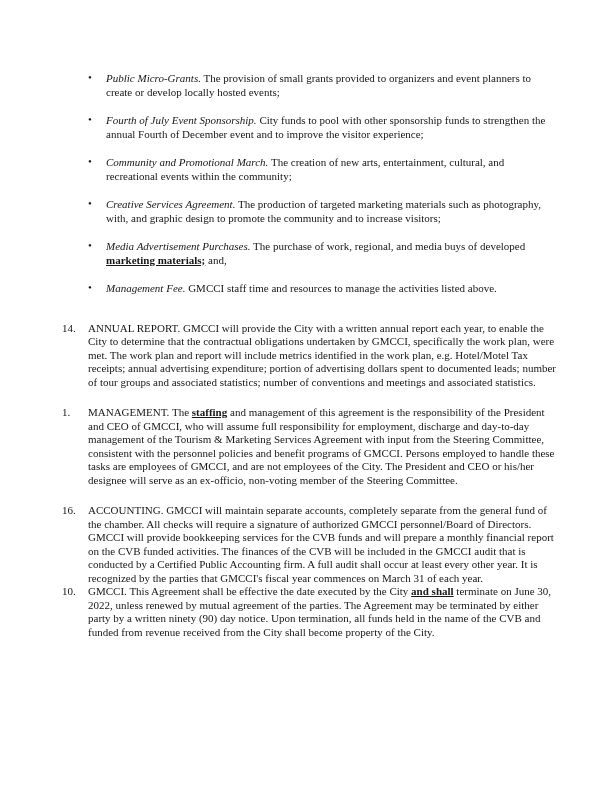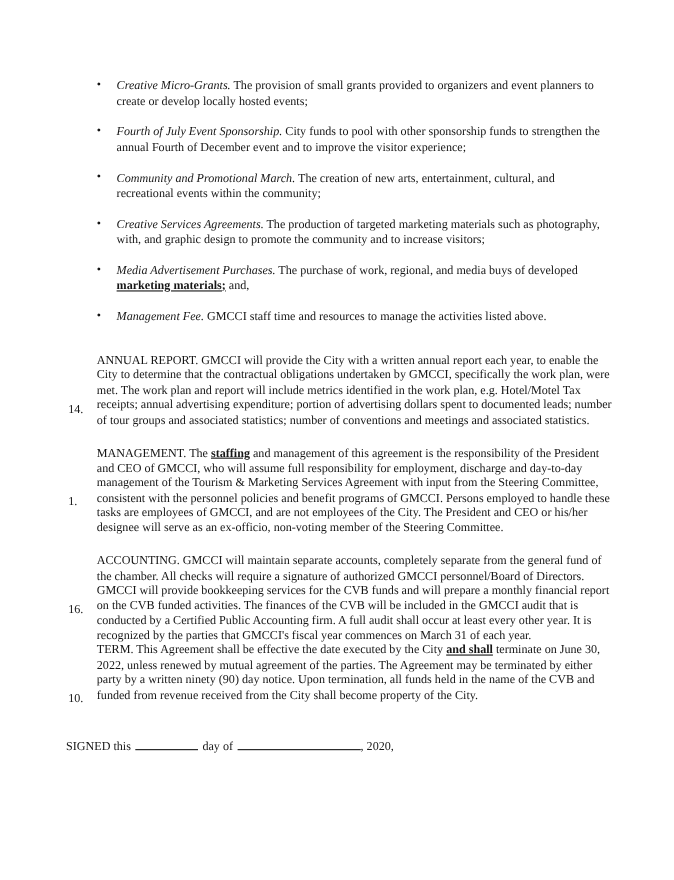--- a/index.html
+++ b/index.html
@@ -32,21 +32,20 @@
   ol.sections { list-style: none; }
   ol.sections li {
     position: relative;
     padding-left: 28px;
     margin-bottom: 17px;
   }
   ol.sections li .num {
     position: absolute;
     left: 2px;
     top: 0;
-    margin-top: 44px;
   }
   ol.sections li.no-gap { margin-bottom: 0; }
   .u { text-decoration: underline; font-weight: bold; }
   .signature {
     margin-top: 32px;
     white-space: nowrap;
   }
   .blank {
     display: inline-block;
     border-bottom: 1px solid #161616;
@@ -57,36 +56,36 @@
   .blank-month { width: 112px; margin-left: 4px; }
 </style>
 </head>
 <body>
 
 <div class="page">
 
   <ul class="bullets">
     <li>
       <span class="marker">•</span>
-      <span class="bullet-title">Creative Micro-Grants.</span>
+      <span class="bullet-title">Public Micro-Grants.</span>
       <span>The provision of small grants provided to organizers and event planners to create or develop locally hosted events;</span>
     </li>
     <li>
       <span class="marker">•</span>
       <span class="bullet-title">Fourth of July Event Sponsorship.</span>
       <span>City funds to pool with other sponsorship funds to strengthen the annual Fourth of December event and to improve the visitor experience;</span>
     </li>
     <li>
       <span class="marker">•</span>
       <span class="bullet-title">Community and Promotional March.</span>
       <span>The creation of new arts, entertainment, cultural, and recreational events within the community;</span>
     </li>
     <li>
       <span class="marker">•</span>
-      <span class="bullet-title">Creative Services Agreements.</span>
+      <span class="bullet-title">Creative Services Agreement.</span>
       <span>The production of targeted marketing materials such as photography, with, and graphic design to promote the community and to increase visitors;</span>
     </li>
     <li>
       <span class="marker">•</span>
       <span class="bullet-title">Media Advertisement Purchases.</span>
       <span>The purchase of work, regional, and media buys of developed </span><span class="u">marketing materials;</span><span> and,</span>
     </li>
     <li>
       <span class="marker">•</span>
       <span class="bullet-title">Management Fee.</span>
@@ -105,22 +104,19 @@
       <span>MANAGEMENT.</span>
       <span>The </span><span class="u">staffing</span><span> and management of this agreement is the responsibility of the President and CEO of GMCCI, who will assume full responsibility for employment, discharge and day-to-day management of the Tourism &amp; Marketing Services Agreement with input from the Steering Committee, consistent with the personnel policies and benefit programs of GMCCI. Persons employed to handle these tasks are employees of GMCCI, and are not employees of the City. The President and CEO or his/her designee will serve as an ex-officio, non-voting member of the Steering Committee.</span>
     </li>
     <li class="no-gap">
       <span class="num">16.</span>
       <span>ACCOUNTING.</span>
       <span>GMCCI will maintain separate accounts, completely separate from the general fund of the chamber. All checks will require a signature of authorized GMCCI personnel/Board of Directors. GMCCI will provide bookkeeping services for the CVB funds and will prepare a monthly financial report on the CVB funded activities. The finances of the CVB will be included in the GMCCI audit that is conducted by a Certified Public Accounting firm. A full audit shall occur at least every other year. It is recognized by the parties that GMCCI's fiscal year commences on March 31 of each year.</span>
     </li>
     <li>
       <span class="num">10.</span>
-      <span>TERM.</span>
+      <span>GMCCI.</span>
       <span>This Agreement shall be effective the date executed by the City </span><span class="u">and shall</span><span> terminate on June 30, 2022, unless renewed by mutual agreement of the parties. The Agreement may be terminated by either party by a written ninety (90) day notice. Upon termination, all funds held in the name of the CVB and funded from revenue received from the City shall become property of the City.</span>
     </li>
   </ol>
 
-  <p class="signature">
-    <span>SIGNED this</span><span class="blank blank-day"></span><span>day of</span><span class="blank blank-month"></span><span>, 2020,</span>
-  </p>
 
 </div>
 
 </body></html>

